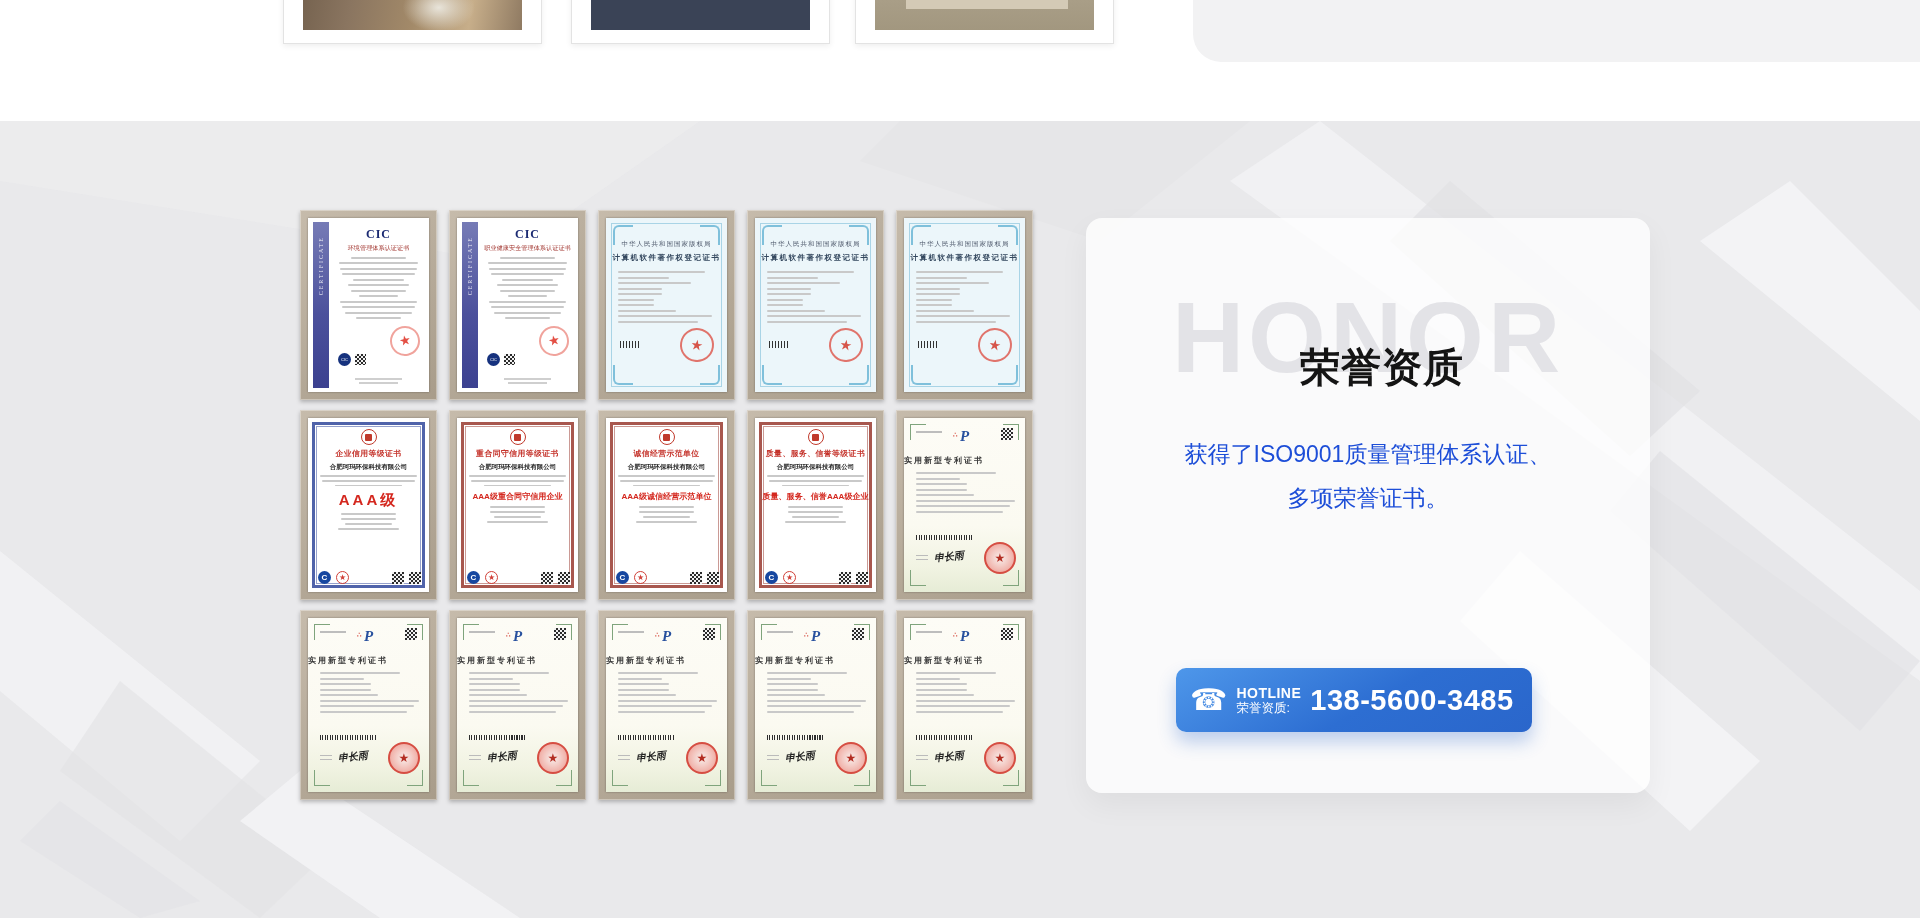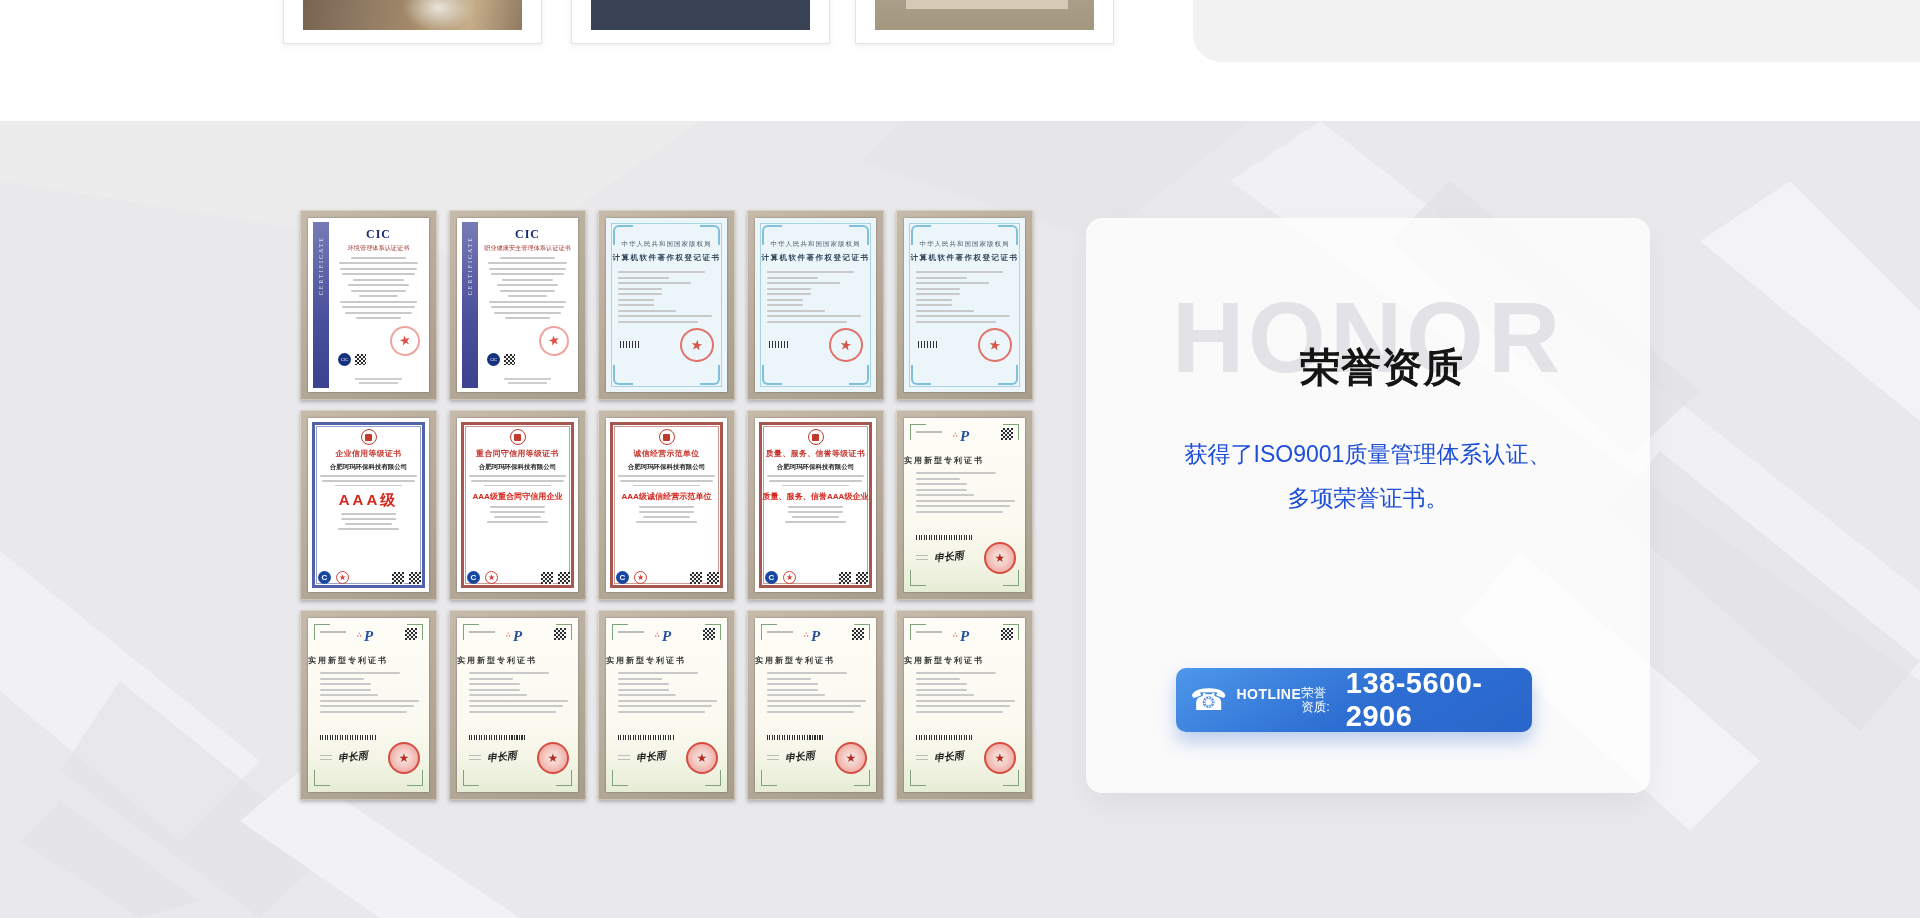--- a/index.html
+++ b/index.html
@@ -168,21 +168,21 @@
   .honor-title { position:absolute; top:122px; width:100%; text-align:center;
     font-size:40px; font-weight:bold; color:#141414; letter-spacing:1px;margin-left:14px; }
   .honor-desc { position:absolute; top:215px; left:36px; right:36px; text-align:center;
     font-size:23px; line-height:43.5px; color:#1d4ed8; }
   .hotline-btn { position:absolute; left:90px; top:450px; width:356px; height:64px;
     border:none; border-radius:10px; cursor:pointer;
     background:linear-gradient(150deg,#4e97ea 0%,#2d6ed2 55%,#2a66cb 100%);
     box-shadow:0 10px 18px rgba(42,102,203,.30);
     display:flex; align-items:center; padding:0 14px; color:#fff; text-align:left; }
   .phone-glyph { font-size:30px; line-height:1; margin-right:9px; }
-  .hl-labels { display:flex; line-height:1.15; margin-right:9px; }
+  .hl-labels { display:flex; flex-direction:column; line-height:1.15; margin-right:9px; }
   .hl-en { font-size:14px; font-weight:bold; letter-spacing:.5px; }
   .hl-zh { font-size:12.5px; }
   .hl-num { font-size:29px; font-weight:bold; letter-spacing:.5px;
     font-family:"Liberation Sans","DejaVu Sans",sans-serif; }
 </style>
 </head>
 <body>
 
 <div class="stage">
 
@@ -667,18 +667,18 @@
       <div class="honor-desc">
         <div>获得了ISO9001质量管理体系认证、</div>
         <div>多项荣誉证书。</div>
       </div>
       <button class="hotline-btn">
         <span class="phone-glyph">☎</span>
         <span class="hl-labels">
           <span class="hl-en">HOTLINE</span>
           <span class="hl-zh">荣誉资质:</span>
         </span>
-        <span class="hl-num">138-5600-2906</span>
+        <span class="hl-num">138-5600-3485</span>
       </button>
     </div>
 
   </div>
 </div>
 
 </body></html>

